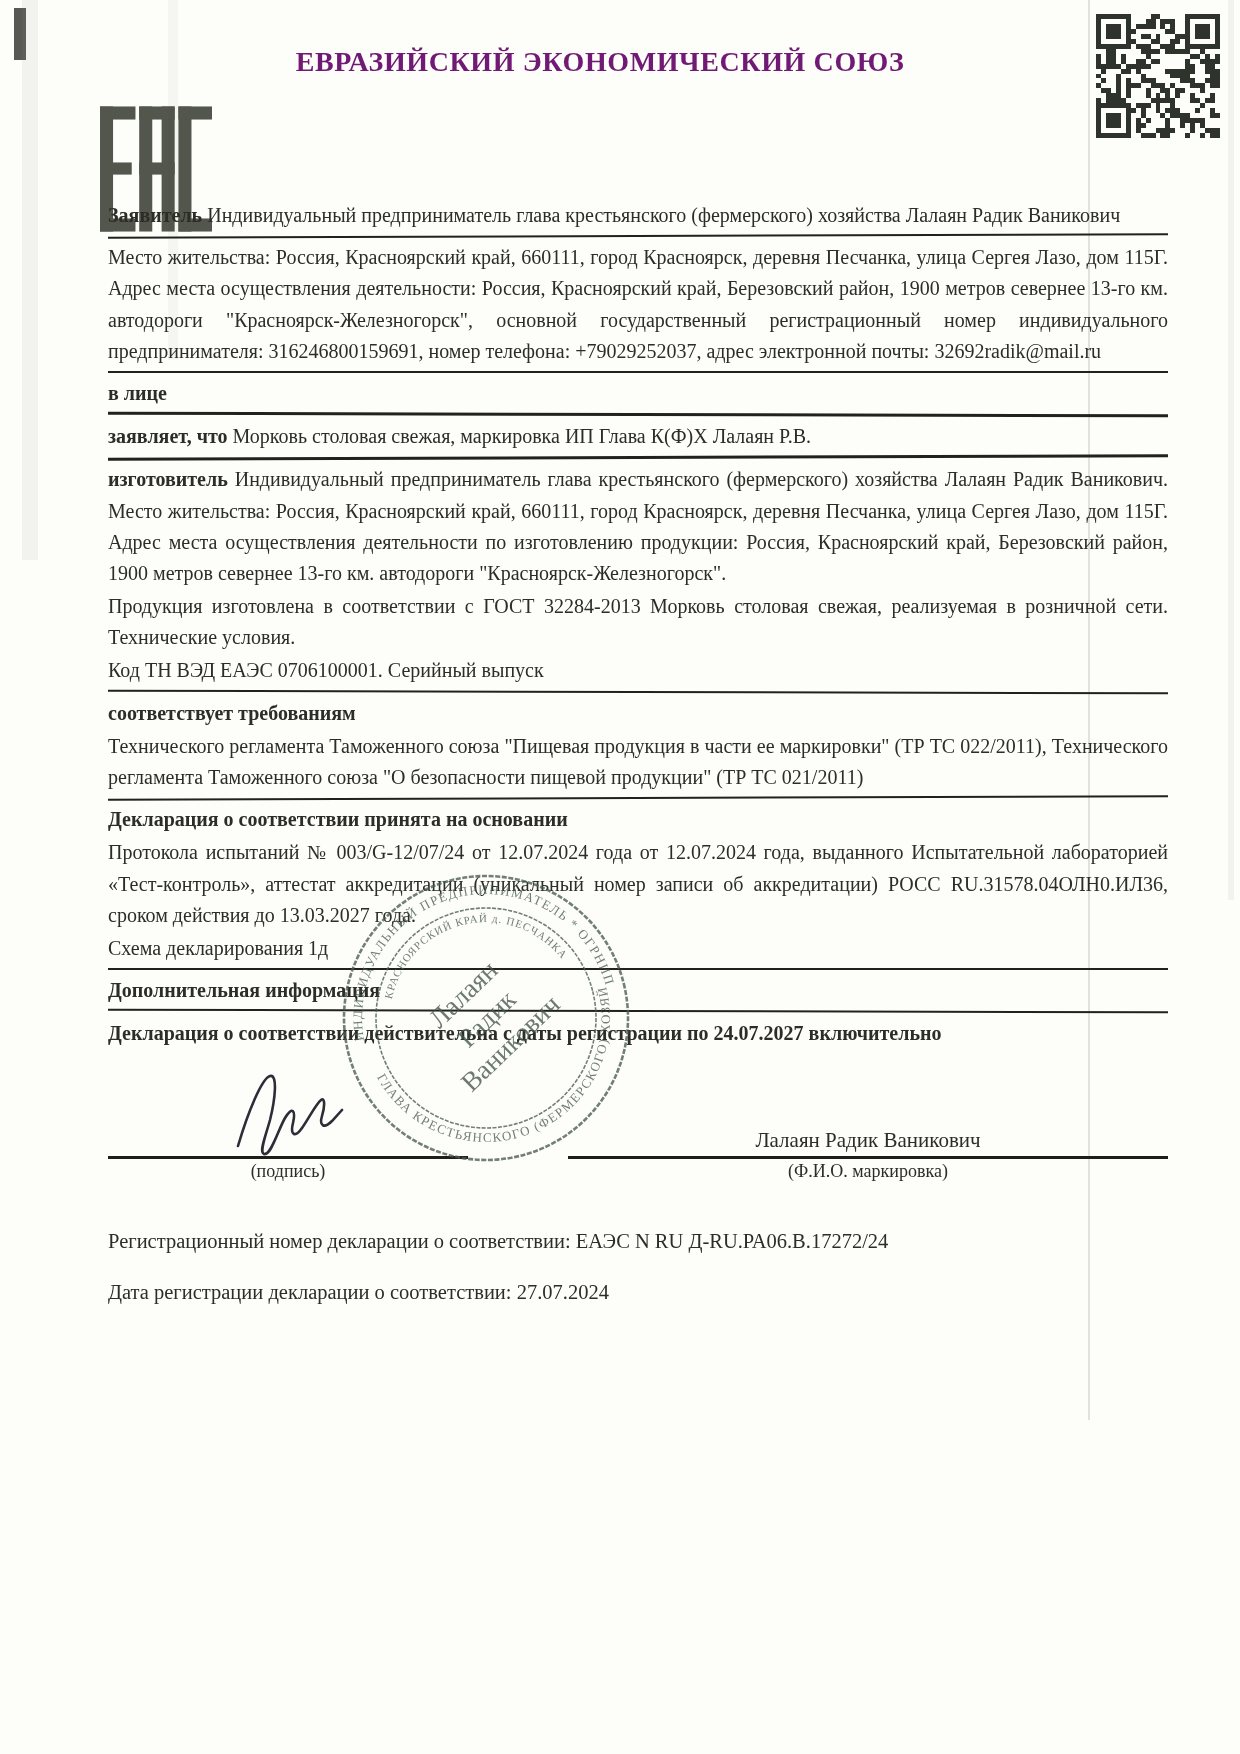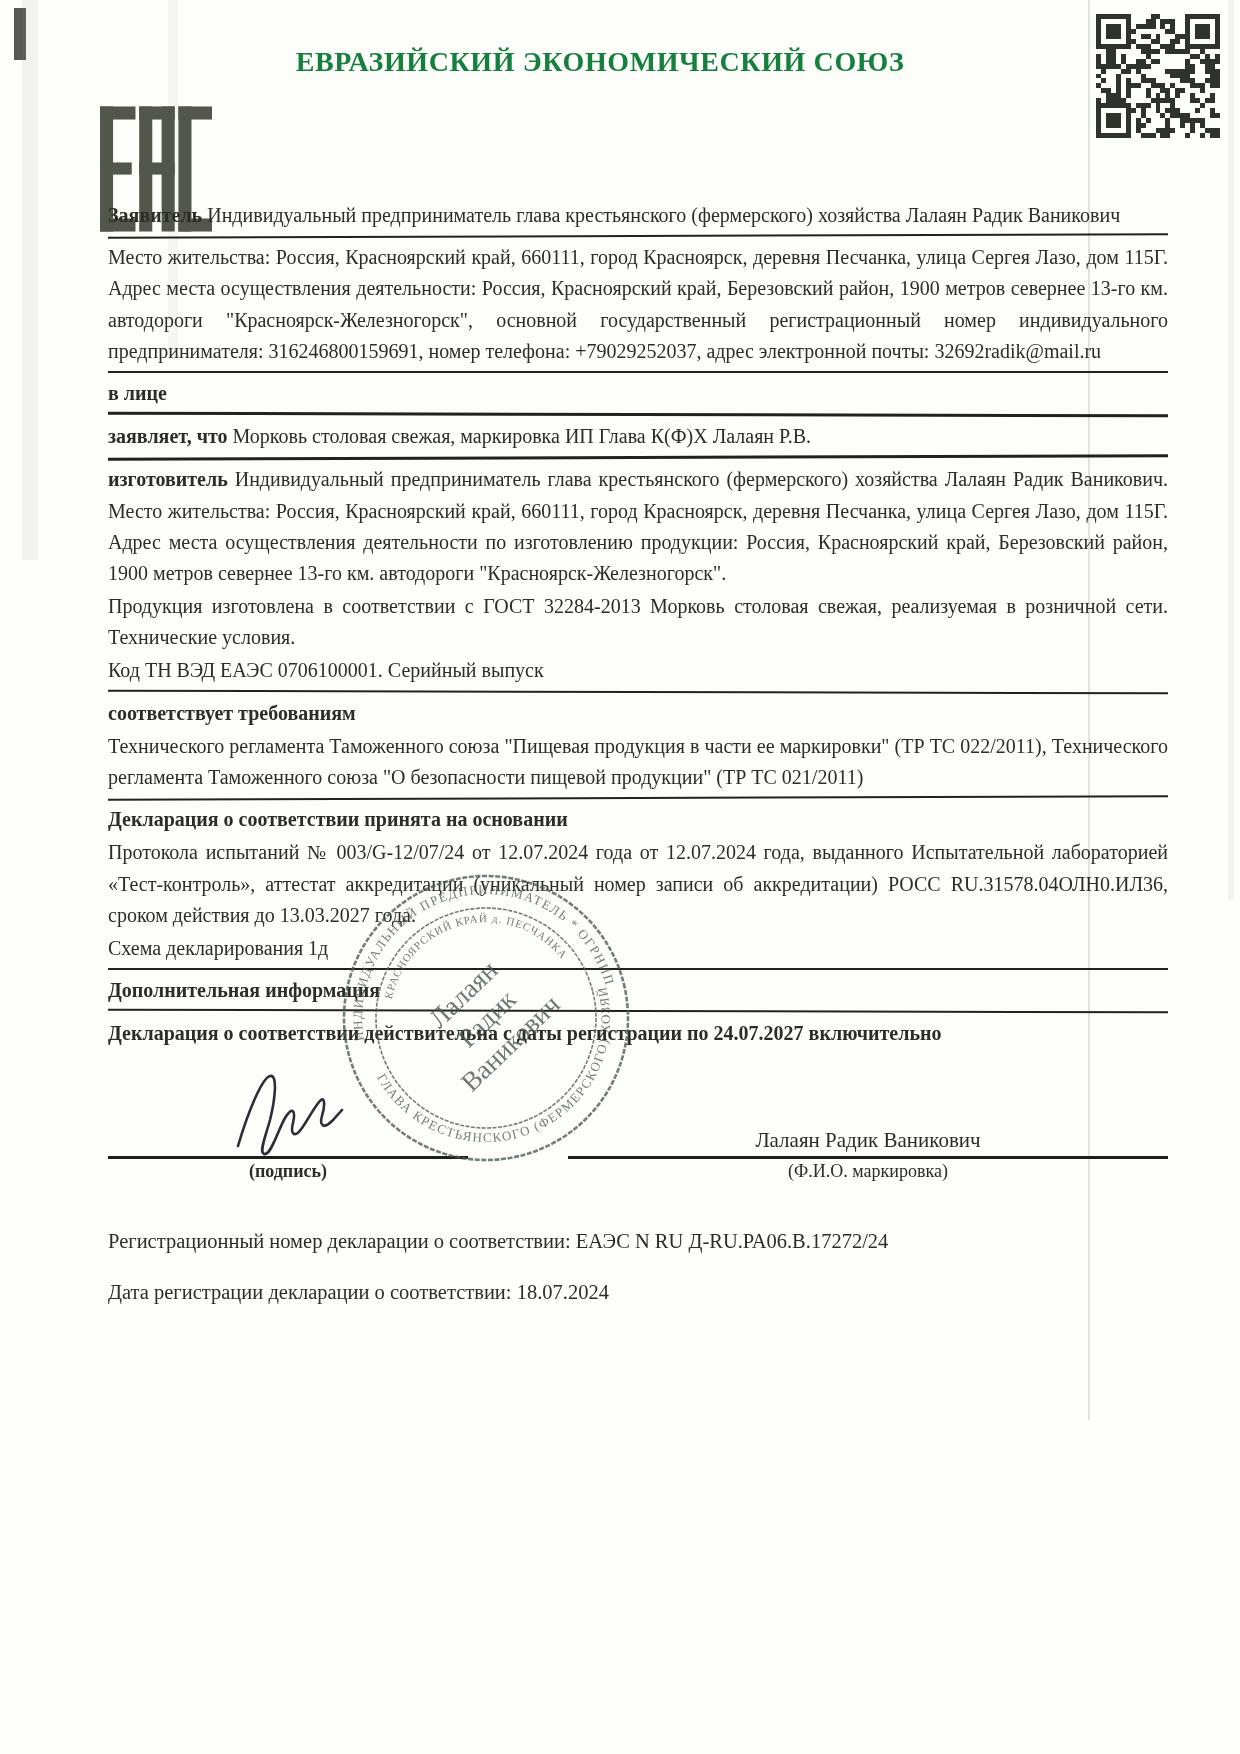--- a/index.html
+++ b/index.html
@@ -11,39 +11,39 @@
   
   .artifact{position:absolute;pointer-events:none;}
   .corner-mark{left:14px;top:8px;width:12px;height:52px;background:#3c3c36;opacity:.85;}
   .streak-a{left:22px;top:0;width:16px;height:560px;background:rgba(150,150,140,.10);}
   .streak-b{left:168px;top:0;width:10px;height:360px;background:rgba(150,150,140,.08);}
   .fold-line{left:1088px;top:0;width:2px;height:1420px;background:rgba(70,72,62,.15);}
   .streak-r{left:1228px;top:0;width:6px;height:900px;background:rgba(150,150,140,.10);}
 
   
   .title-block{position:absolute;top:44px;left:90px;width:1020px;text-align:center;}
-  .title-line{font-weight:bold;font-size:28px;line-height:1.32;letter-spacing:.6px;color:#15803d;}
+  .title-line{font-weight:bold;font-size:28px;line-height:1.32;letter-spacing:.6px;color:#701a75;}
   .eac-logo{position:absolute;top:102px;left:100px;width:112px;height:134px;}
   .qr{position:absolute;top:14px;left:1096px;width:124px;height:124px;}
 
   
   .content{position:absolute;top:198px;left:108px;width:1060px;}
   .content p{margin:2px 0;font-size:20px;line-height:1.56;}
   .just{text-align:justify;}
   .lead{font-weight:bold;}
   .h{font-weight:bold;}
   .rule{border:none;border-top:2px solid #20221b;margin:4px 0 5px 0;}
   .rule.thick{border-top-width:3px;}
   .sk1{transform:rotate(-.18deg);}
   .sk2{transform:rotate(.14deg);}
 
   
   .sig-section{position:relative;margin-top:6px;}
   .sig-row{display:flex;justify-content:space-between;align-items:flex-end;margin-top:10px;}
-  .sig-col-left{width:360px;position:relative;padding-top:96px;font-weight:bold;}
+  .sig-col-left{width:360px;position:relative;padding-top:96px;}
   .sig-col-right{width:600px;}
   .sig-line{border:none;border-top:3px solid #1d1f19;margin:0;}
   .sig-caption{font-size:18px;text-align:center;margin-top:2px;}
   .sig-name{font-size:21px;text-align:center;margin-bottom:3px;}
   .handsign{position:absolute;left:118px;top:6px;width:150px;height:96px;}
   .stamp{position:absolute;top:-150px;left:228px;width:300px;height:300px;transform:rotate(-14deg);opacity:.78;pointer-events:none;z-index:2;}
   .stamp .ring-text{font-size:13px;letter-spacing:1.4px;fill:#4b5c51;font-family:"Liberation Serif",serif;}
   .stamp .ring-text.small{font-size:11px;letter-spacing:1px;}
   .stamp .center-text{font-size:27px;fill:#45564c;font-family:"Liberation Serif",serif;}
 
@@ -372,17 +372,17 @@
         <g transform="rotate(-30 150 150)">
           <text class="center-text" x="150" y="126" text-anchor="middle">Лалаян</text>
           <text class="center-text" x="150" y="160" text-anchor="middle">Радик</text>
           <text class="center-text" x="150" y="194" text-anchor="middle">Ваникович</text>
         </g>
       </svg>
     </div>
 
     <div class="footer-block">
       <p>Регистрационный номер декларации о соответствии: ЕАЭС N RU Д-RU.РА06.В.17272/24</p>
-      <p>Дата регистрации декларации о соответствии: 18.07.2024</p>
+      <p>Дата регистрации декларации о соответствии: 27.07.2024</p>
     </div>
 
   </div>
 </div>
 
 </body></html>

